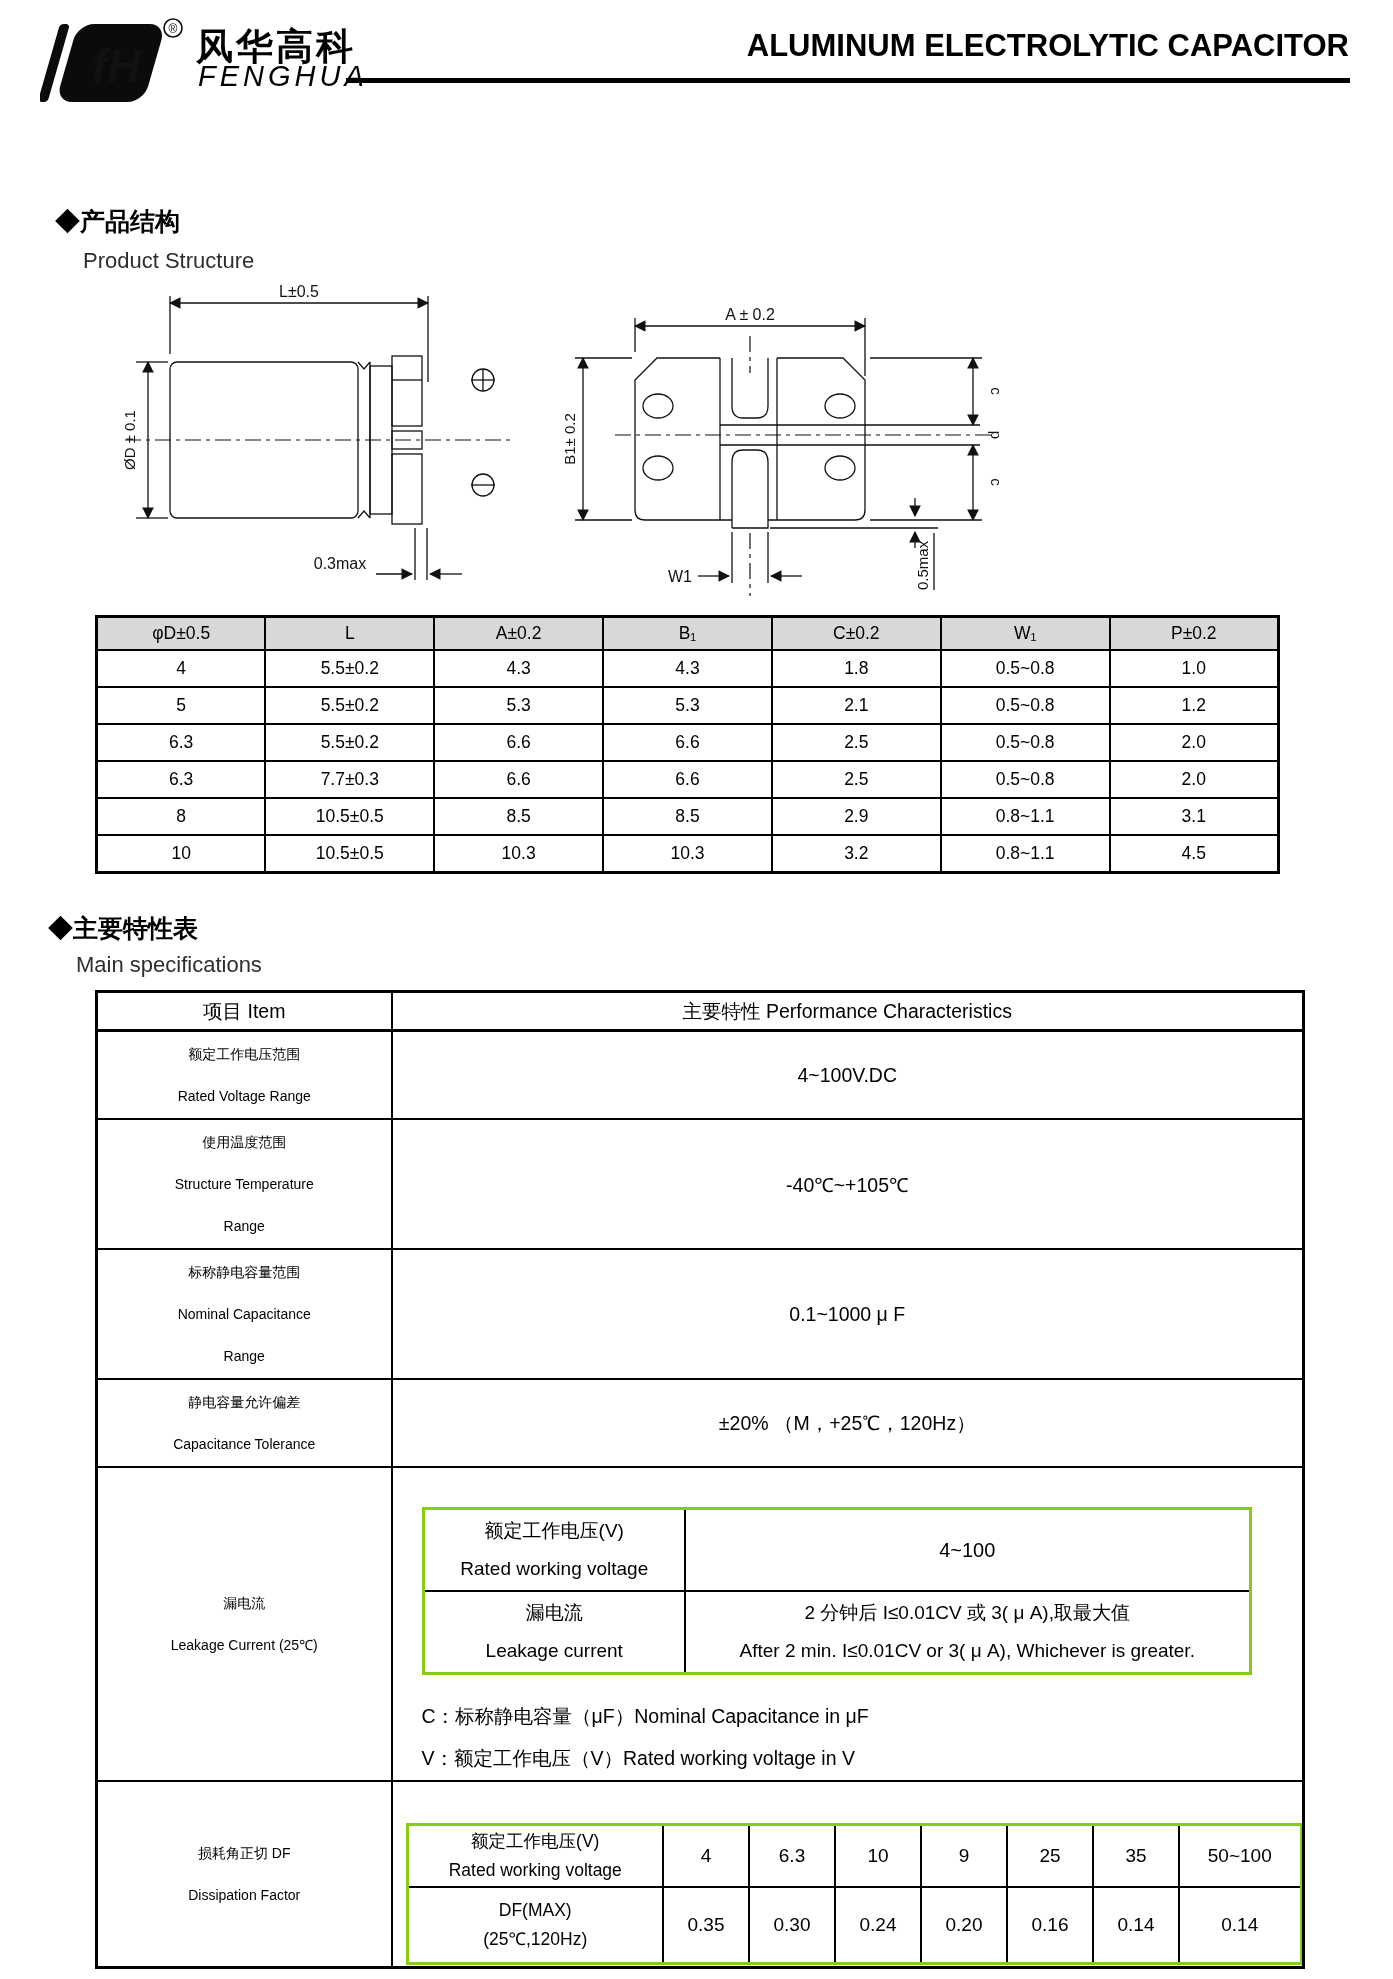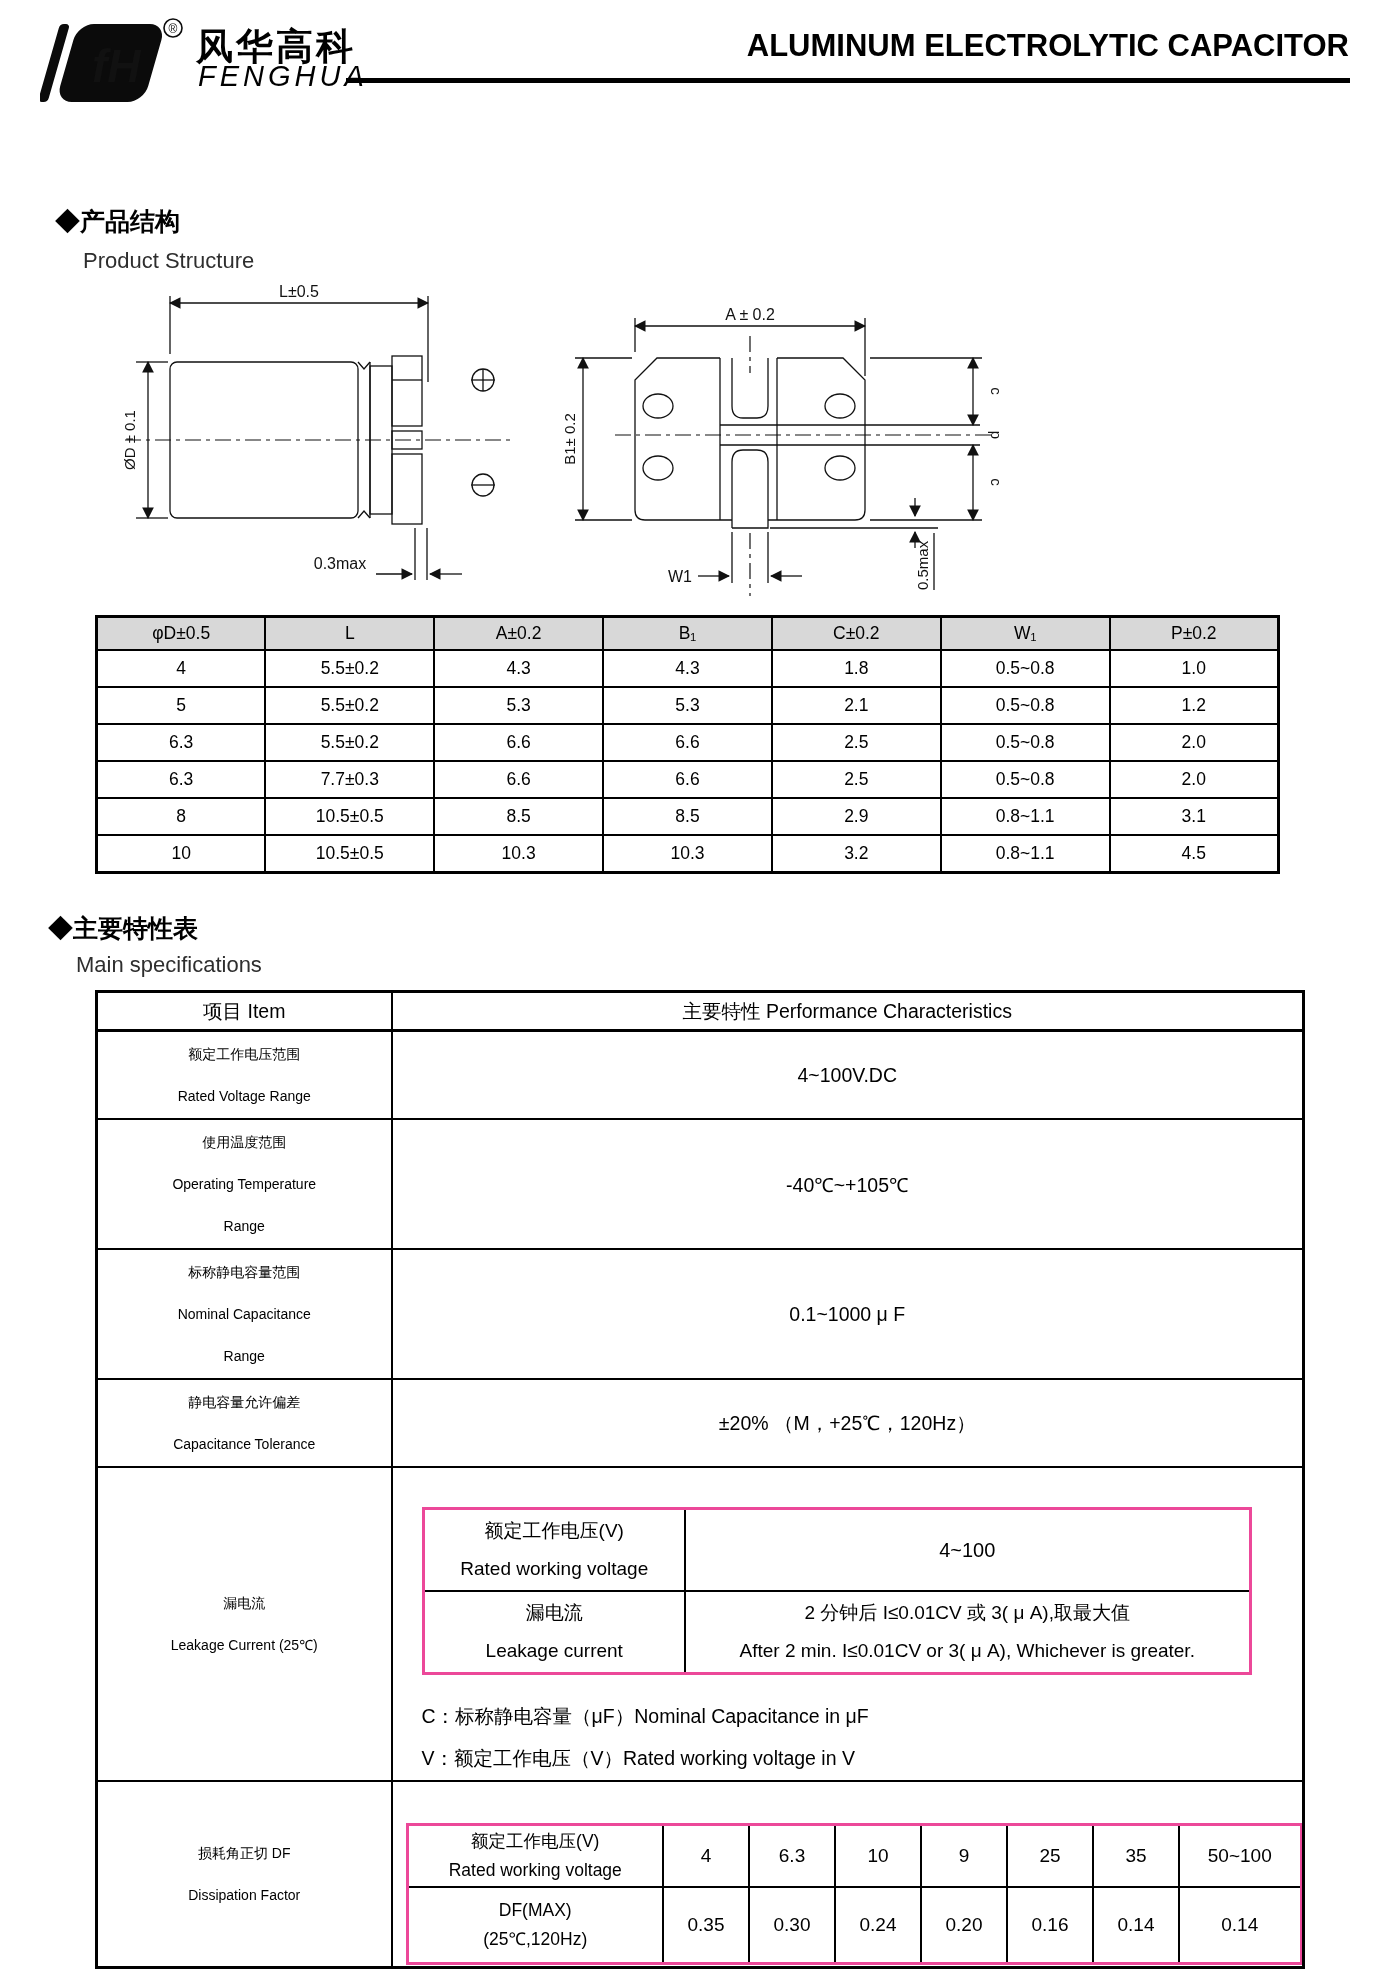--- a/index.html
+++ b/index.html
@@ -32,21 +32,21 @@
   tr.r-head > td{height:34px;border-bottom-width:3px !important;}
   tr.r-volt > td{height:83px;}
   tr.r-temp > td{height:119px;}
   tr.r-cap  > td{height:118px;}
   tr.r-tol  > td{height:79px;}
   tr.r-leak > td{height:306px;}
   tr.r-df   > td{height:182px;}
   .lbl div{line-height:42px;font-size:14px;}
 
   
-  .nest{border:3px solid #ec4899;}
+  .nest{border:3px solid #84cc16;}
   .nest td{border:2px solid #000;text-align:center;vertical-align:middle;font-size:19px;}
   #leak-nest{margin:38px 0 0 28px;width:830px;table-layout:fixed;}
   #leak-nest td{height:78px;}
   #leak-nest .two div{line-height:38px;}
   #leak-notes{margin:20px 0 0 28px;text-align:left;}
   #leak-notes div{line-height:42px;font-size:19.5px;}
   #df-nest{margin:40px 0 0 12px;width:897px;table-layout:fixed;}
   #df-nest td{height:72px;}
   #df-nest tr.hd td{height:58px;}
   #df-nest .two div{line-height:29px;font-size:17.5px;}
@@ -266,21 +266,21 @@
           <td class="lbl">
             <div>额定工作电压范围</div>
             <div>Rated Voltage Range</div>
           </td>
           <td>4~100V.DC</td>
         </tr>
 
         <tr class="r-temp">
           <td class="lbl">
             <div>使用温度范围</div>
-            <div>Operating Temperature</div>
+            <div>Structure Temperature</div>
             <div>Range</div>
           </td>
           <td>-40℃~+105℃</td>
         </tr>
 
         <tr class="r-cap">
           <td class="lbl">
             <div>标称静电容量范围</div>
             <div>Nominal Capacitance</div>
             <div>Range</div>

